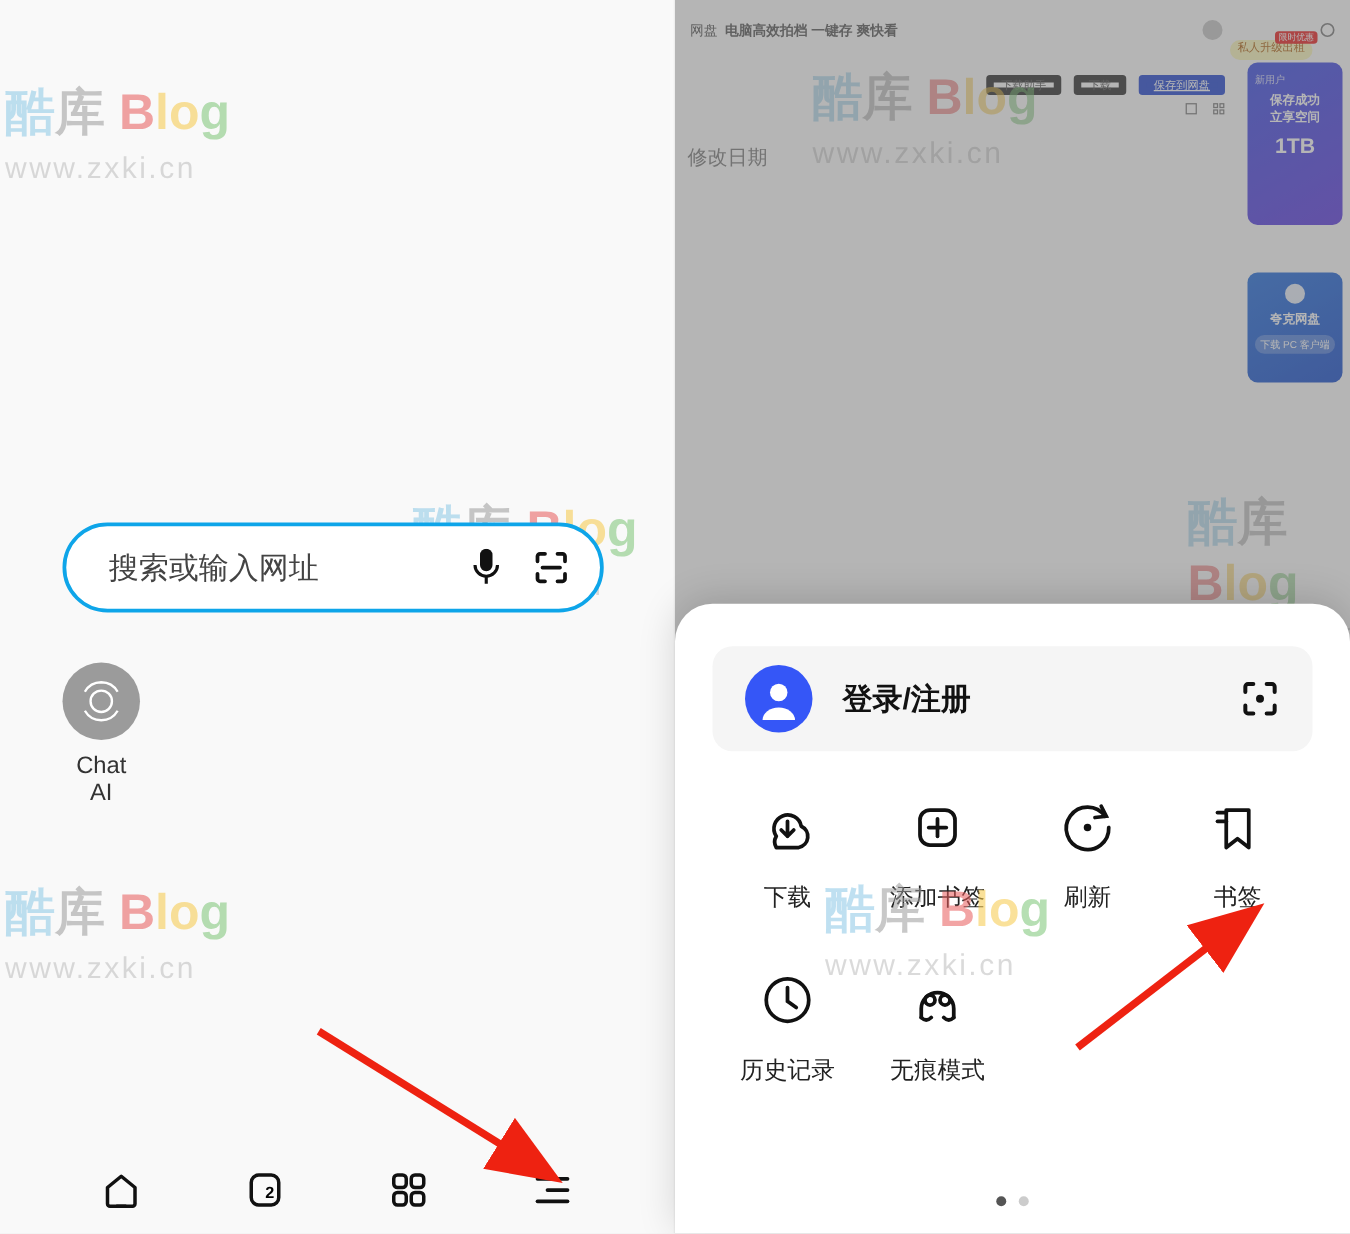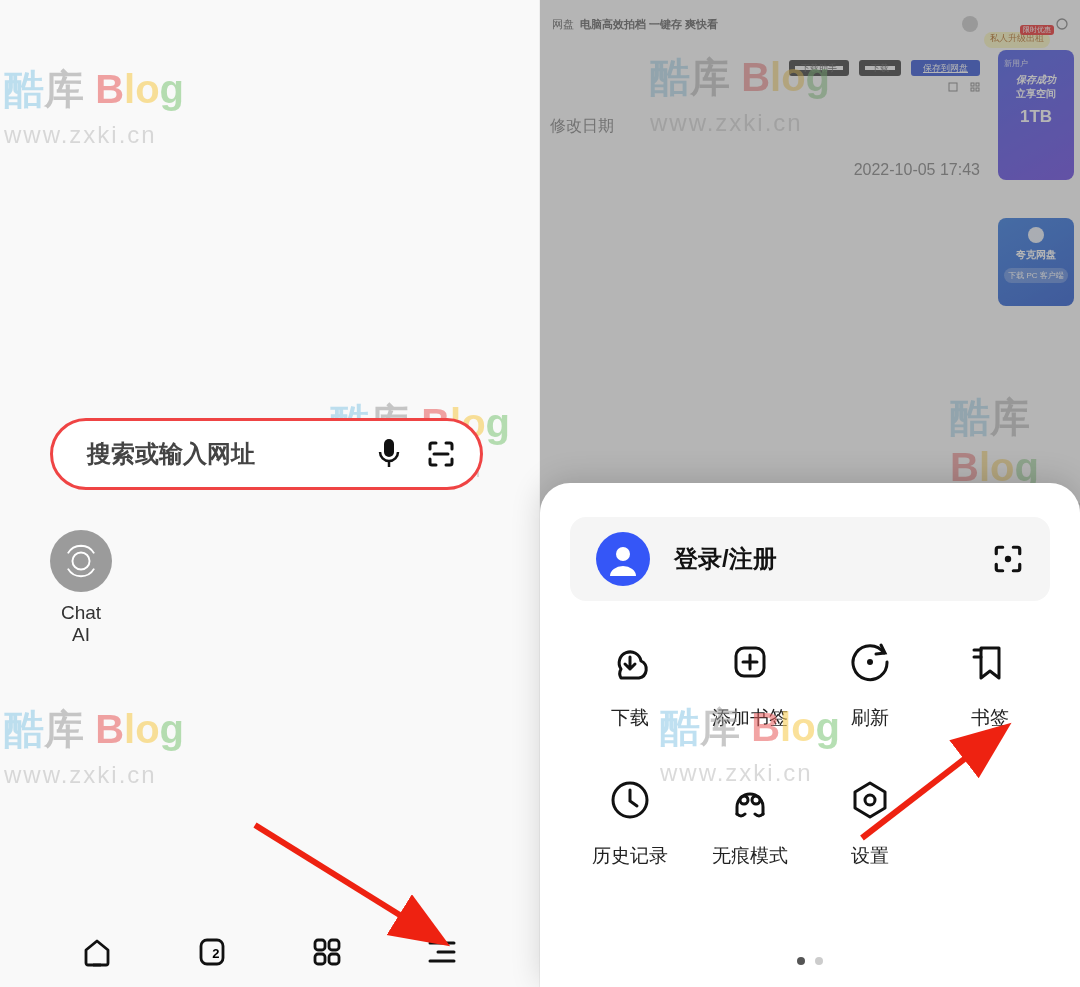--- a/index.html
+++ b/index.html
@@ -34,27 +34,26 @@
     font-weight: 400;
     letter-spacing: 1px;
     font-family: "Segoe UI", Arial, sans-serif;
   }
   .searchbar {
     position: absolute;
     left: 50px;
     right: 56px;
     top: 418px;
     height: 72px;
-    border: 3px solid #ef4444;
+    border: 3px solid #0ea5e9;
     border-radius: 36px;
     display: flex;
     align-items: center;
     padding: 0 24px 0 34px;
     background: #fff;
-    font-weight: bold;
   }
   .search-placeholder {
     flex: 1;
     color: #444;
     font-size: 24px;
   }
   .search-icons { display: flex; gap: 26px; align-items: center; }
   .shortcut-wrap {
     position: absolute;
     left: 50px;
@@ -338,29 +337,25 @@
           <svg width="10" height="10" stroke="#888">
               <rect x="1" y="1" width="3" height="3" fill="none"></rect>
               <rect x="6" y="1" width="3" height="3" fill="none"></rect>
               <rect x="1" y="6" width="3" height="3" fill="none"></rect>
               <rect x="6" y="6" width="3" height="3" fill="none"></rect>
             </svg>
         </div>
         <div class="list-row">
           <span>修改日期</span>
         </div>
-        <div class="list-row">
-          <span></span>
-          <span>2022-10-05 17:43</span>
-        </div>
       </div>
 
       <div class="side-card c1">
         <div style="font-size:8px;opacity:.8;text-align:left;">新用户</div>
-        <div style="margin-top:4px;font-weight:600;font-style:italic;">保存成功</div>
+        <div style="margin-top:4px;font-weight:600;">保存成功</div>
         <div style="font-weight:600;">立享空间</div>
         <div style="font-size:17px;font-weight:700;margin-top:6px;">1TB</div>
       </div>
       <div class="side-card c2">
         <svg width="18" height="18" style="margin:0 auto 4px;">
             <circle cx="9" cy="9" r="8" fill="#fff" opacity=".9"></circle>
           </svg>
         <div style="font-weight:600;">夸克网盘</div>
         <div style="font-size:8px;margin-top:6px;background:rgba(255,255,255,.25);border-radius:8px;padding:2px 4px;">下载 PC 客户端</div>
       </div>
@@ -453,29 +448,20 @@
         <div class="grid-item">
           <span class="gicon">
             <svg width="44" height="44" viewBox="0 0 44 44" fill="none" stroke="#111" stroke-width="3" stroke-linecap="round" stroke-linejoin="round">
                 <path d="M9 36 v-7 a13 13 0 0 1 26 0 v7"></path>
                 <circle cx="16" cy="22" r="4"></circle>
                 <circle cx="28" cy="22" r="4"></circle>
                 <path d="M9 36 q4 4 8 0 M27 36 q4 4 8 0"></path>
               </svg>
           </span>
           <span class="glabel">无痕模式</span>
-        </div>
-        <div class="grid-item">
-          <span class="gicon">
-            <svg width="42" height="42" viewBox="0 0 42 42" fill="none" stroke="#111" stroke-width="3" stroke-linejoin="round">
-                <polygon points="21,4 36,13 36,29 21,38 6,29 6,13"></polygon>
-                <circle cx="21" cy="21" r="5"></circle>
-              </svg>
-          </span>
-          <span class="glabel">设置</span>
         </div>
       </div>
 
       <div class="dots">
         <div class="dot active"></div>
         <div class="dot"></div>
       </div>
     </div>
 
     <svg class="arrow-2" style="left:312px;top:718px;z-index:10;" width="180" height="130">

